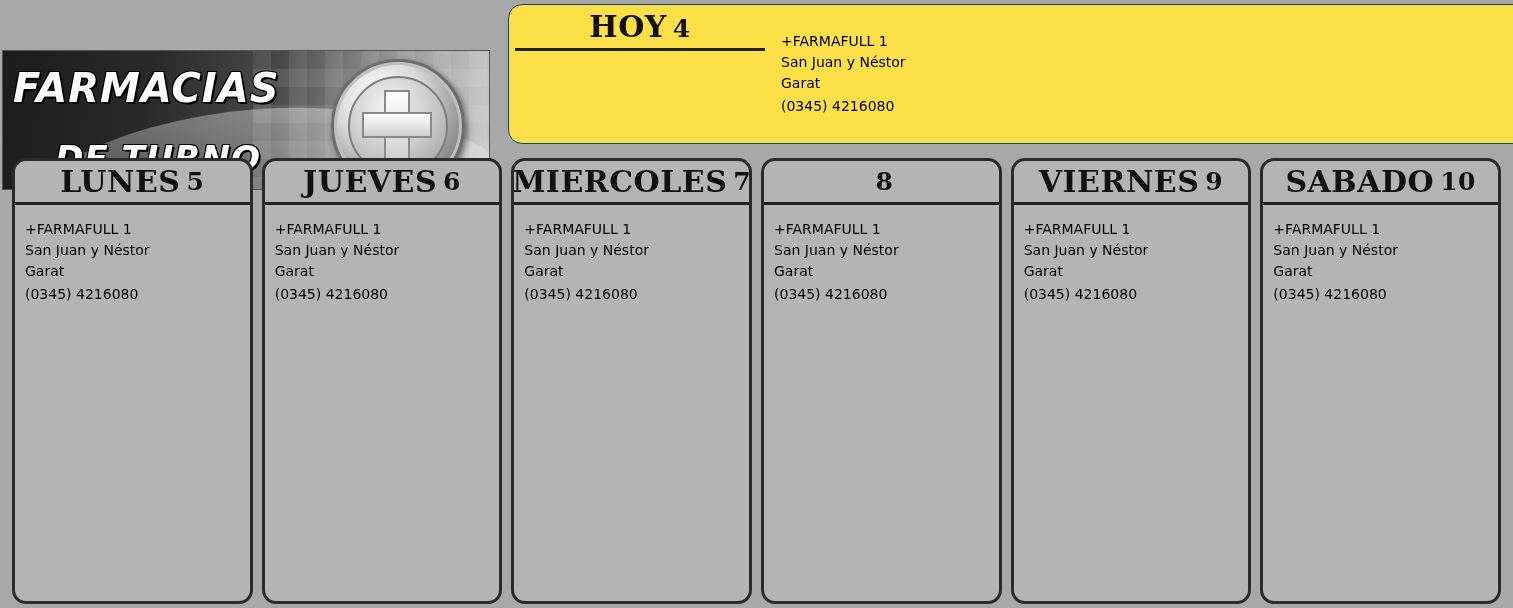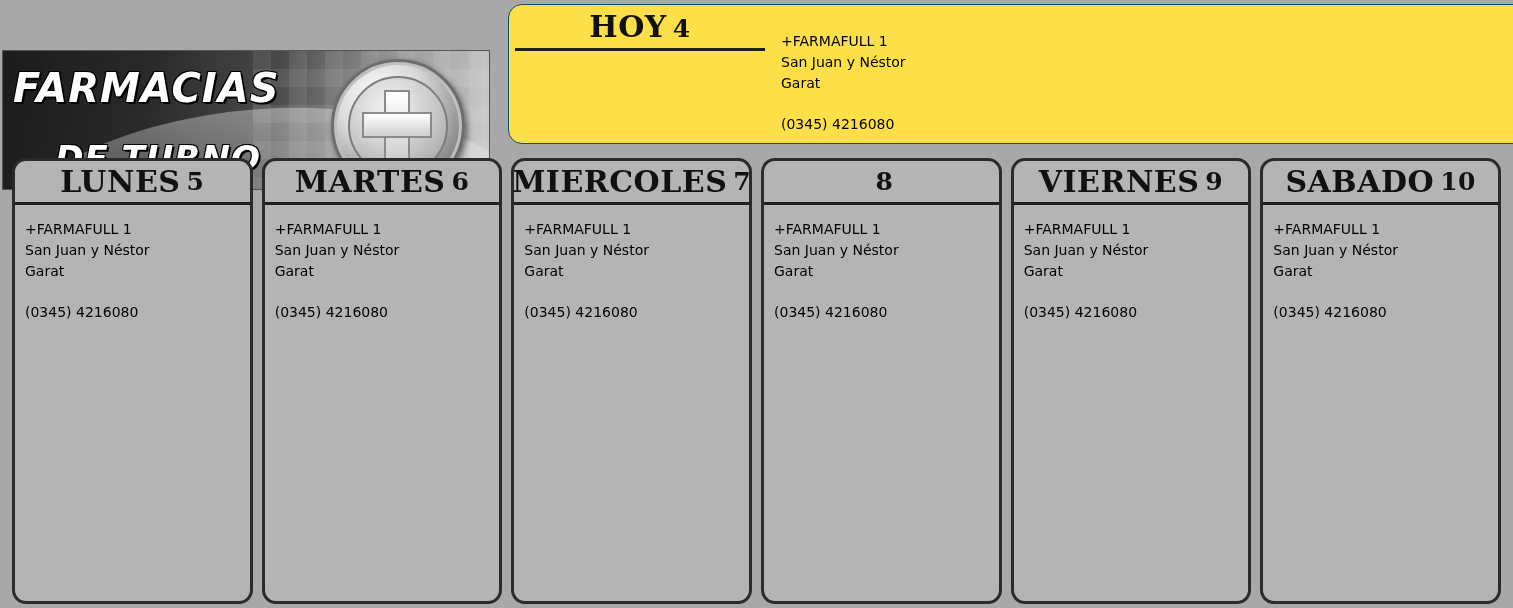--- a/index.html
+++ b/index.html
@@ -167,21 +167,21 @@
   
   .entry {
     font-family: "DejaVu Sans", sans-serif;
     font-weight: normal;
     font-size: 14px;
     line-height: 21px;
     color: #000;
   }
   .entry .ph-name { white-space: nowrap; }
   .entry .ph-addr { }
-  .entry .ph-tel { margin-top: 20px; }
+  .entry .ph-tel { margin-top: 2px; }
 
   
   .week {
     position: absolute;
     left: 0;
     top: 158px;
     width: 1513px;
     height: 450px;
     display: flex;
     gap: 9px;
@@ -256,21 +256,21 @@
       <div class="card-body entry">
         <div class="ph-name">+FARMAFULL 1</div>
         <div class="ph-addr">San Juan y Néstor</div>
         <div class="ph-addr">Garat</div>
         <div class="ph-tel">(0345)  4216080</div>
       </div>
     </div>
 
     <div class="day-card">
       <div class="card-head">
-        <span class="day-title">MARTES</span>
+        <span class="day-title">JUEVES</span>
           <span class="day-title day-num">6</span>
       </div>
       <div class="card-body entry">
         <div class="ph-name">+FARMAFULL 1</div>
         <div class="ph-addr">San Juan y Néstor</div>
         <div class="ph-addr">Garat</div>
         <div class="ph-tel">(0345)  4216080</div>
       </div>
     </div>
 

